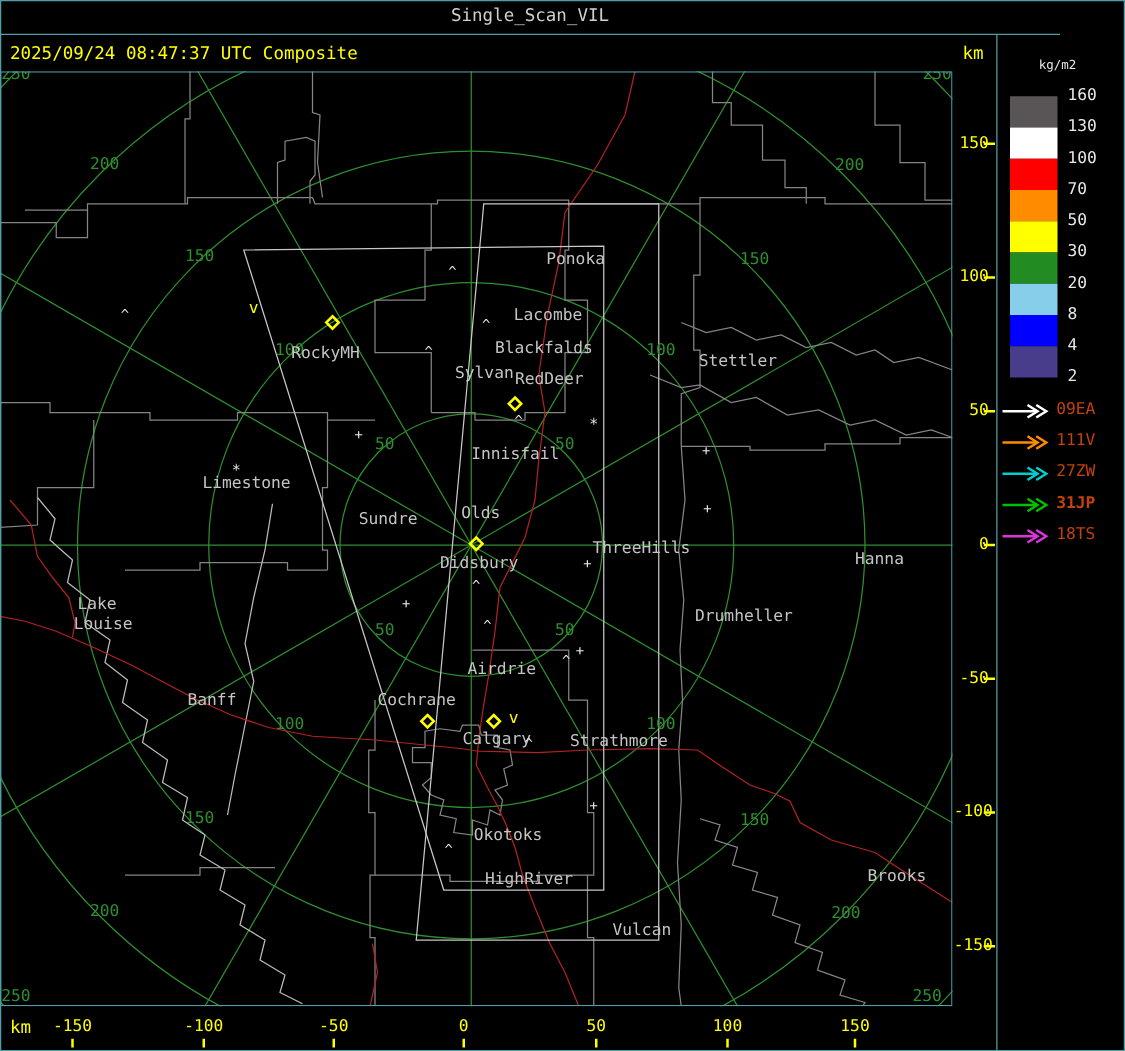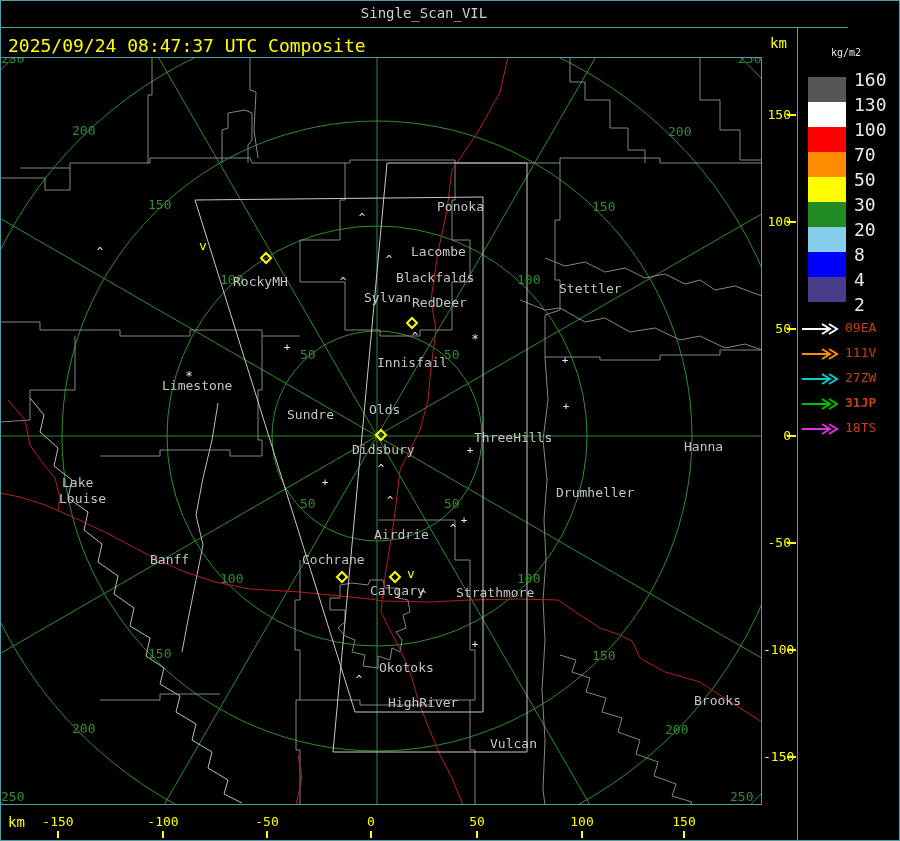--- a/index.html
+++ b/index.html
@@ -1,36 +1,36 @@
 <!DOCTYPE html>
 <html><head>
 <meta charset="utf-8">
 <style>
   html,body{margin:0;padding:0;background:#000;}
   #app{position:relative;width:900px;height:841px;background:#000;overflow:hidden;
        font-family:"DejaVu Sans Mono","Liberation Mono",monospace;}
   #frame{position:absolute;inset:0;border:1px solid #4f9ea8;pointer-events:none;}
   #titlebar{position:absolute;top:0;left:0;width:848px;height:27px;border-bottom:1px solid #4f9ea8;
             color:#d0d0d0;font-size:14px;text-align:center;line-height:27px;}
-  #headerrow{position:absolute;top:28px;left:0;width:762px;height:29px;color:#ffff00;font-size:18px;}
+  #headerrow{position:absolute;top:28px;left:0;width:762px;height:29px;color:#ffff00;font-size:14px;}
   #timestamp{position:absolute;left:8px;top:7px;}
   #hdr-km{position:absolute;left:770px;top:35px;color:#ffff00;font-size:14px;}
   #map{position:absolute;top:57px;left:0;}
   #divider{position:absolute;left:797px;top:28px;width:1px;height:813px;background:#4f9ea8;}
   
   .rtick{position:absolute;color:#ffff00;font-size:13px;width:28px;text-align:right;}
   .rdash{position:absolute;width:9px;height:2px;background:#ffff00;}
   
   #bottom-km{position:absolute;left:8px;top:814px;color:#ffff00;font-size:14px;}
   .btick{position:absolute;top:814px;color:#ffff00;font-size:13px;transform:translateX(-50%);}
   .bdash{position:absolute;top:831px;width:2px;height:7px;background:#ffff00;}
   
   #kgm2{position:absolute;left:831px;top:47px;color:#e8e8e8;font-size:10px;}
   .swatch{position:absolute;left:808px;width:38px;height:25px;}
-  .sval{position:absolute;left:854px;color:#e8e8e8;font-size:18px;}
+  .sval{position:absolute;left:854px;color:#e8e8e8;font-size:13px;}
   .arrlabel{position:absolute;left:845px;color:#c2410c;font-size:13px;}
 </style>
 </head>
 <body>
 
 <div id="app">
   <div id="titlebar">
     <span>Single_Scan_VIL</span>
   </div>
   <div id="headerrow">

